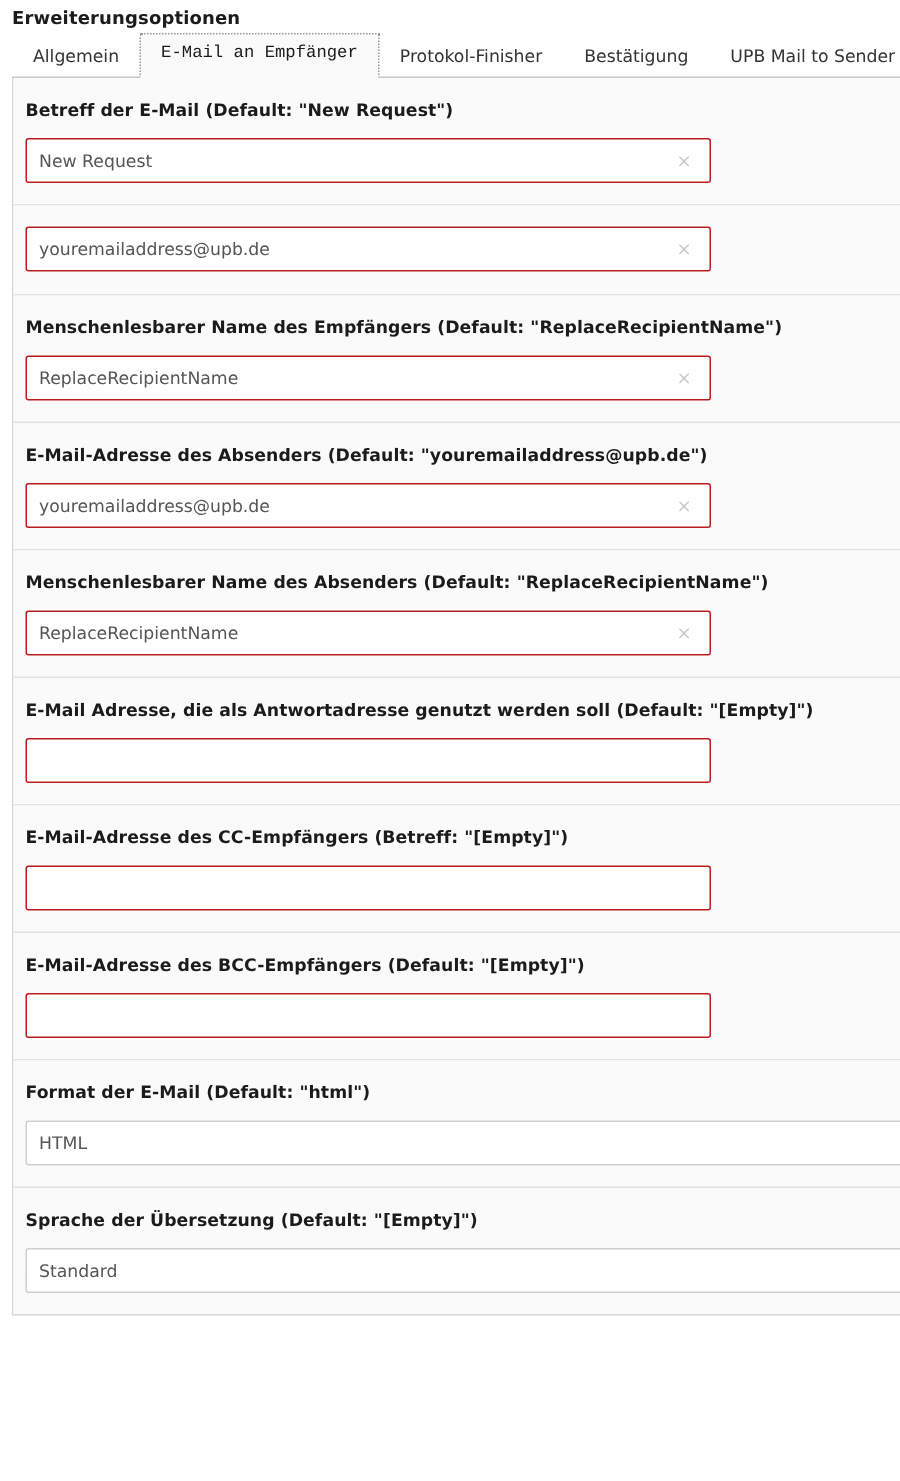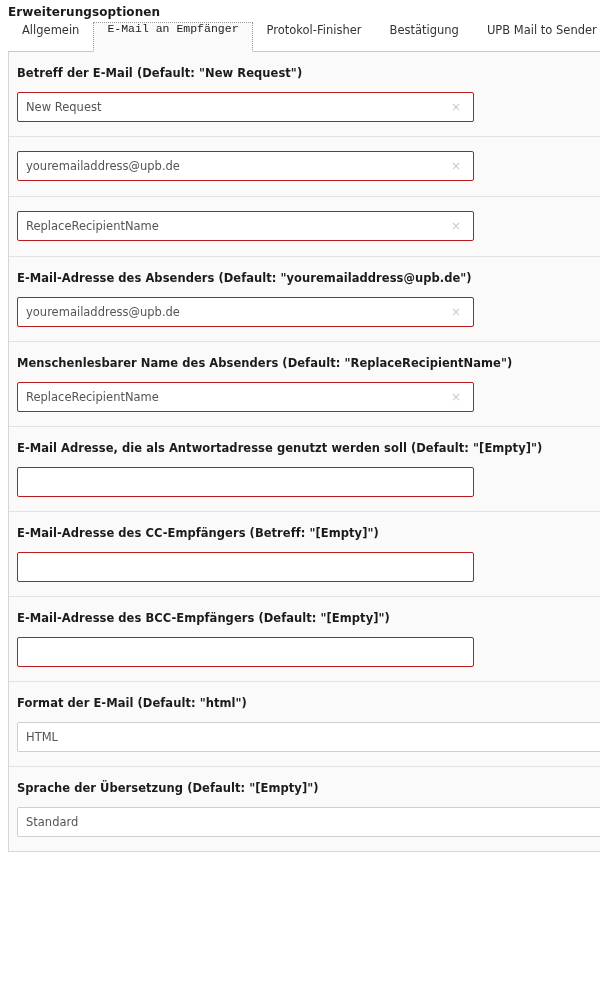--- a/index.html
+++ b/index.html
@@ -61,21 +61,21 @@
     line-height: 14px;
     color: #333333;
     padding: 6px 13px 22px 13px;
     background: transparent;
     border: 1px solid transparent;
     border-bottom: none;
     box-sizing: border-box;
     height: 27px;
     white-space: nowrap;
     display: flex;
-    align-items: center;
+    align-items: flex-start;
     cursor: pointer;
   }
   .tab.active {
     background: #fafafa;
     border: 1px dotted #9a9a9a;
     border-bottom: 1px solid #fafafa;
     color: #1b1b1b;
     font-family: Liberation Mono, monospace;
   }
 
@@ -199,20 +199,21 @@
           <span class="clear-icon">×</span>
         </div>
       </div>
       <div class="field-row">
         <div class="input-wrap">
           <input type="text" class="text-input" placeholder="" value="youremailaddress@upb.de" style="">
           <span class="clear-icon">×</span>
         </div>
       </div>
       <div class="field-row">
+        <div class="field-label">Menschenlesbarer Name des Empfängers (Default: "ReplaceRecipientName")</div>
         <div class="input-wrap">
           <input type="text" class="text-input" placeholder="" value="ReplaceRecipientName" style="">
           <span class="clear-icon">×</span>
         </div>
       </div>
       <div class="field-row">
         <div class="field-label">E-Mail-Adresse des Absenders (Default: "youremailaddress@upb.de")</div>
         <div class="input-wrap">
           <input type="text" class="text-input" placeholder="" value="youremailaddress@upb.de" style="">
           <span class="clear-icon">×</span>

